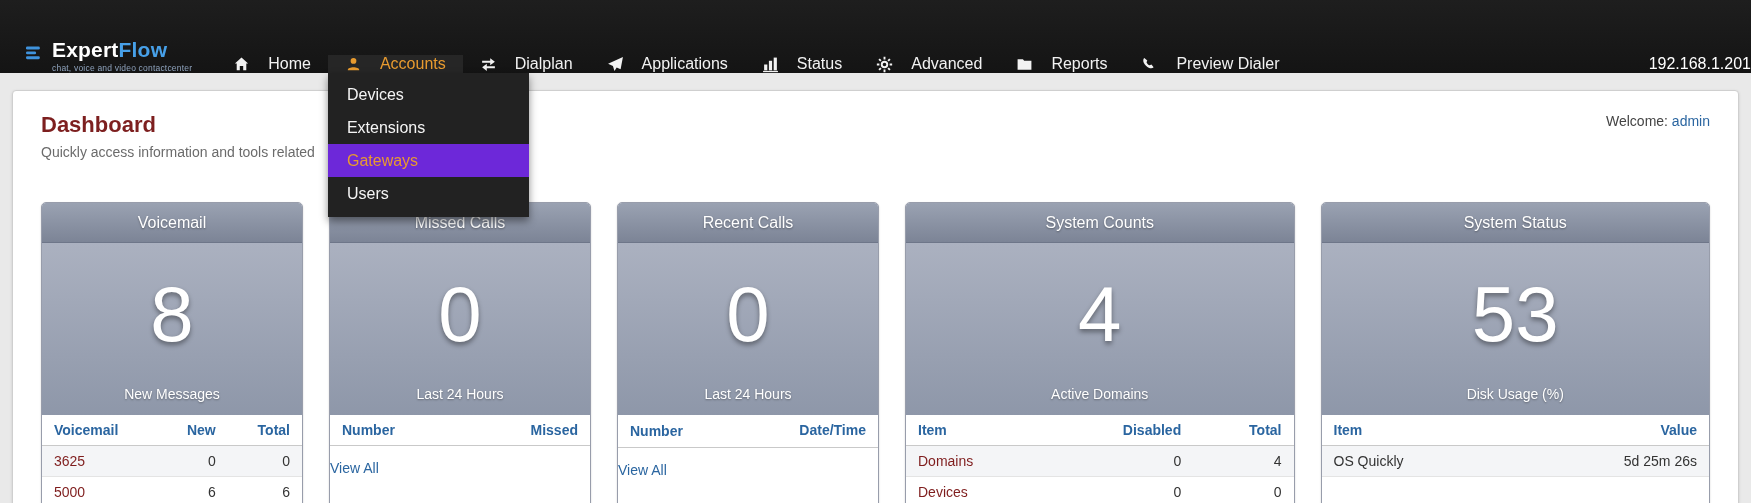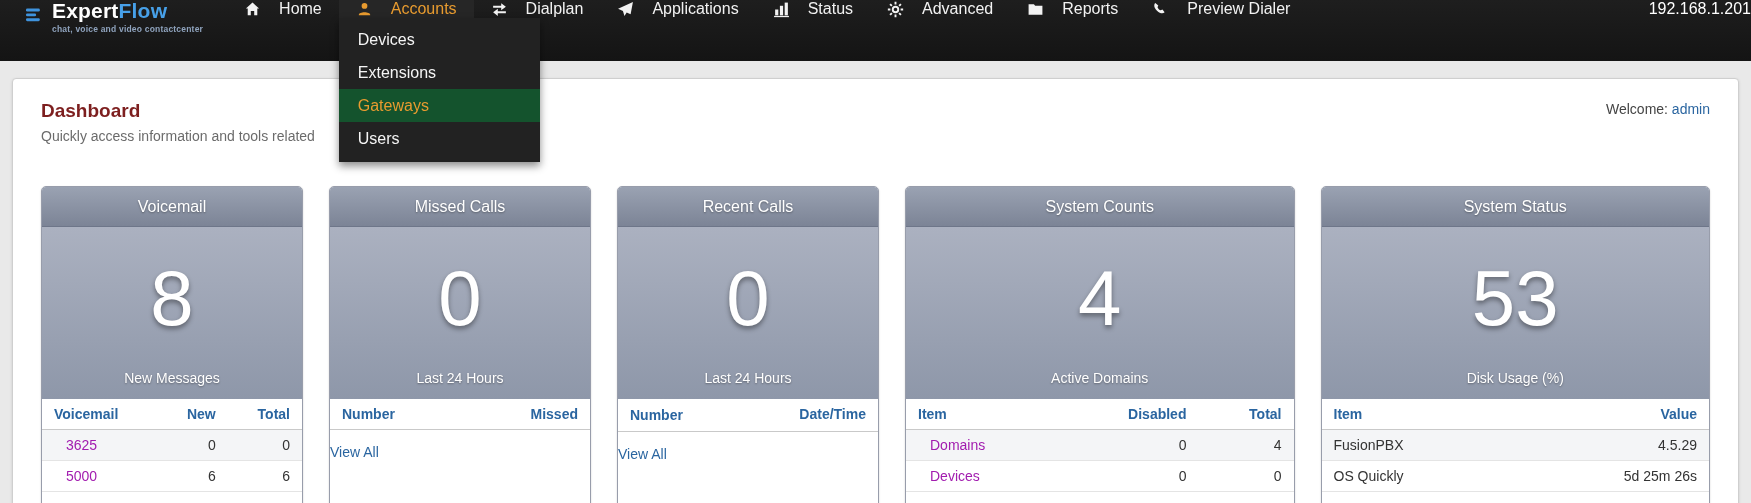--- a/index.html
+++ b/index.html
@@ -5,34 +5,34 @@
   * { box-sizing: border-box; margin: 0; padding: 0; }
   html, body { width: 1751px; height: 503px; overflow: hidden; }
   body {
     font-family: "Liberation Sans", sans-serif;
     background: #e9e9e9;
   }
 
   
   .navbar {
     position: relative;
-    height: 61px;
+    height: 73px;
     background: linear-gradient(#1e1e1e, #141414);
     display: flex;
-    align-items: flex-start;
+    align-items: flex-end;
     z-index: 50;
   }
   .brand {
     display: flex; align-items: center; gap: 9px;
     padding: 0 24px 0 26px; min-width: 212px; cursor: pointer;
   }
   .brand-name { font-size: 21px; font-weight: bold; letter-spacing: .2px; line-height: 1.05; }
   .brand-name .p1 { color: #ffffff; }
   .brand-name .p2 { color: #47a0e8; }
-  .tagline { font-size: 8.5px; color: #8fa3bd; margin-top: 2px; letter-spacing: .2px; font-weight: bold; }
+  .tagline { font-size: 8.5px; color: #8fa3bd; margin-top: 2px; letter-spacing: .2px; }
 
   .nav-item {
     display: flex; align-items: center; gap: 18px;
     padding: 0 17px; font-size: 16px; color: #f2f2f2; cursor: pointer;
     position: relative; white-space: nowrap;
   }
   .nav-item .nav-ic { display: flex; align-items: center; }
   .nav-item.active { background: #262626; color: #e89b2f; }
   .nav-ip {
     margin-left: auto; display: flex; align-items: center;
@@ -43,37 +43,37 @@
   .dropdown {
     position: absolute; top: 100%; left: 0; width: 201px;
     background: #222222; padding: 5px 0 7px;
     box-shadow: 0 4px 8px rgba(0,0,0,.45);
     z-index: 100; color: #fff;
   }
   .dd-item {
     height: 33px; line-height: 33px; padding-left: 19px;
     color: #f5f5f5; font-size: 16px; cursor: pointer;
   }
-  .dd-item.highlight { background: #14532d; color: #e89b2f; }
+  .dd-item.highlight { background: #6d28d9; color: #e89b2f; }
 
   
   .content {
     position: relative;
     margin: 17px 12px 0;
     background: #ffffff;
     border: 1px solid #cfcfcf;
     border-radius: 4px;
     min-height: 620px;
     box-shadow: 0 1px 3px rgba(0,0,0,.12);
   }
   .page-header {
     display: flex; justify-content: space-between; align-items: flex-start;
     padding: 21px 28px 0 28px;
   }
-  .page-title { font-size: 19px; font-weight: bold; color: #7d1f1f; }
+  .page-title { font-size: 22px; font-weight: bold; color: #7d1f1f; }
   .page-sub { margin-top: 6px; font-size: 14px; color: #6b6b6b; }
   .welcome { font-size: 14px; color: #444; margin-top: 1px; }
   .welcome a { color: #2a65a0; text-decoration: none; cursor: pointer; }
 
   
   .cards {
     display: flex; gap: 26px; align-items: stretch;
     padding: 0 28px; margin-top: 42px;
   }
   .card {
@@ -111,21 +111,21 @@
   .card-table th {
     color: #2a65a0; font-weight: bold;
     padding: 7px 12px; border-bottom: 1px solid #c9c9c9;
     background: #ffffff;
   }
   .card-table td { padding: 7px 12px; color: #333; border-bottom: 1px solid #e4e4e4; }
   .card-table tbody tr:nth-child(odd) { background: #f4f5f7; }
   .ta-l { text-align: left; }
   .ta-r { text-align: right; }
   .th-wrap { max-width: 58px; white-space: normal; overflow-wrap: break-word; word-break: break-word; line-height: 1.25; }
-  a.lnk { color: #a21caf; text-decoration: none; cursor: pointer; margin-left: 12px; }
+  a.lnk { color: #7f1d1d; text-decoration: none; cursor: pointer; }
   .view-all { text-align: left; padding: 13px 0; }
   .view-all a { color: #2a65a0; font-size: 14px; text-decoration: none; cursor: pointer; }
 </style>
 </head>
 <body>
 
 <nav class="navbar">
   <div class="brand">
     <span>
       <svg width="17" height="17" viewBox="0 0 16 16" fill="#3f93dd">
@@ -348,24 +348,20 @@
       </div>
       <table class="card-table">
         <thead>
           <tr>
             <th class="ta-l">Item</th>
             <th class="ta-r">Value</th>
           </tr>
         </thead>
         <tbody>
           <tr>
-            <td class="ta-l">FusionPBX</td>
-            <td class="ta-r">4.5.29</td>
-          </tr>
-          <tr>
             <td class="ta-l">OS Quickly</td>
             <td class="ta-r">5d 25m 26s</td>
           </tr>
         </tbody>
       </table>
     </section>
 
   </div>
 </main>
 

